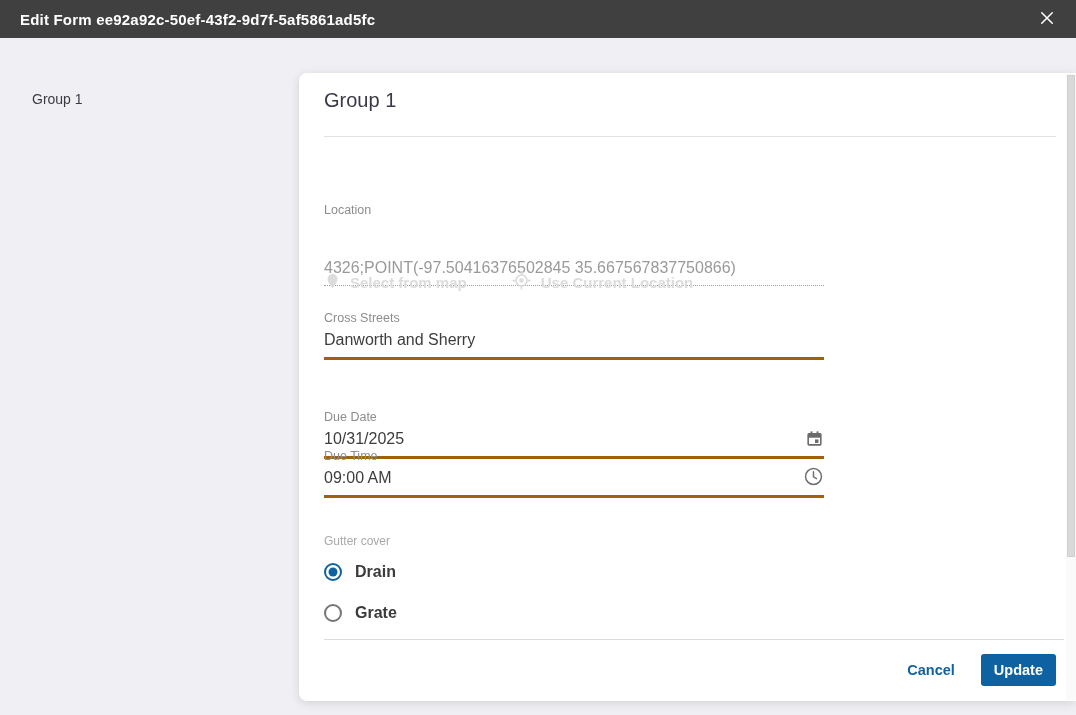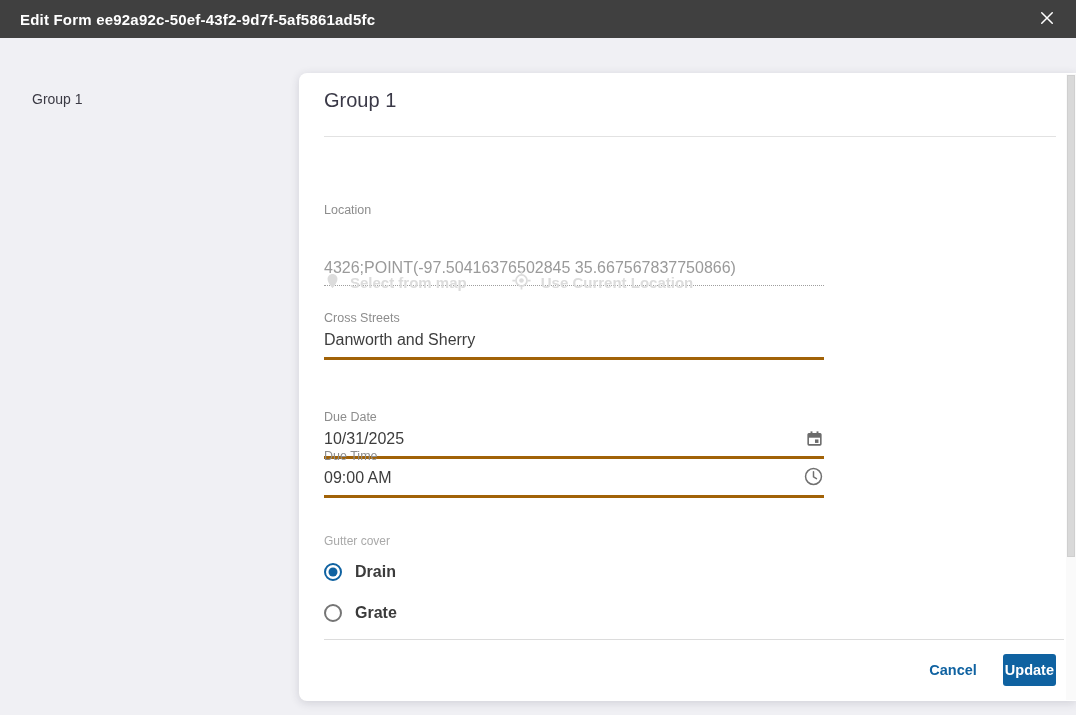--- a/index.html
+++ b/index.html
@@ -47,21 +47,21 @@
   .rb.selected::after { content:""; position:absolute; left:50%; top:50%; width:9px; height:9px;
                         transform:translate(-50%,-50%); border-radius:50%; background:#0f62a1; }
   .radio-row span.rlabel { font-size:16px; color:#3b3b3b; }
   .rg-divider { position:absolute; left:25px; right:12px; top:566px; border-top:1px solid #dcdcdc; }
 
   
   .footer { position:absolute; right:20px; top:581px; display:flex; align-items:center; gap:26px; }
   .cancel-btn { background:none; border:none; color:#0f62a1; font-family:Liberation Sans, sans-serif;
                 font-size:14.5px; font-weight:700; cursor:pointer; }
   .update-btn { background:#0f62a1; border:none; color:#ffffff; font-family:inherit;
-                font-size:14.5px; font-weight:700; padding:8px 2px; border-radius:3px; cursor:pointer;text-align:right; }
+                font-size:14.5px; font-weight:700; padding:8px 13px; border-radius:3px; cursor:pointer;text-align:right; }
 
   
   .sbar { position:absolute; right:0; top:1px; width:10px; height:626px; background:#fafafa; }
   .sbar-thumb { position:absolute; top:1px; left:1px; width:8px; height:482px; background:#d9d9d9; border:1px solid #cfcfcf; }
 </style>
 </head>
 <body>
 
 <div class="app">
 

